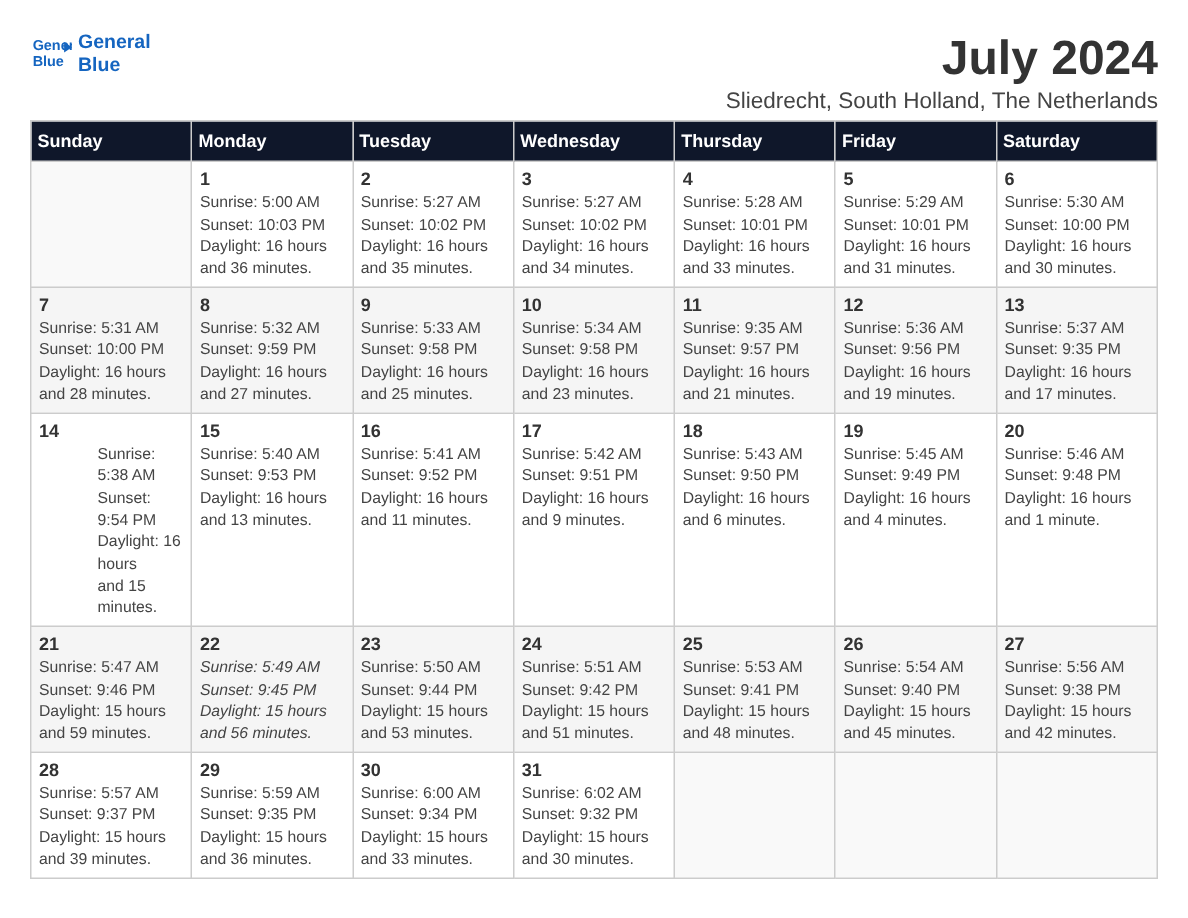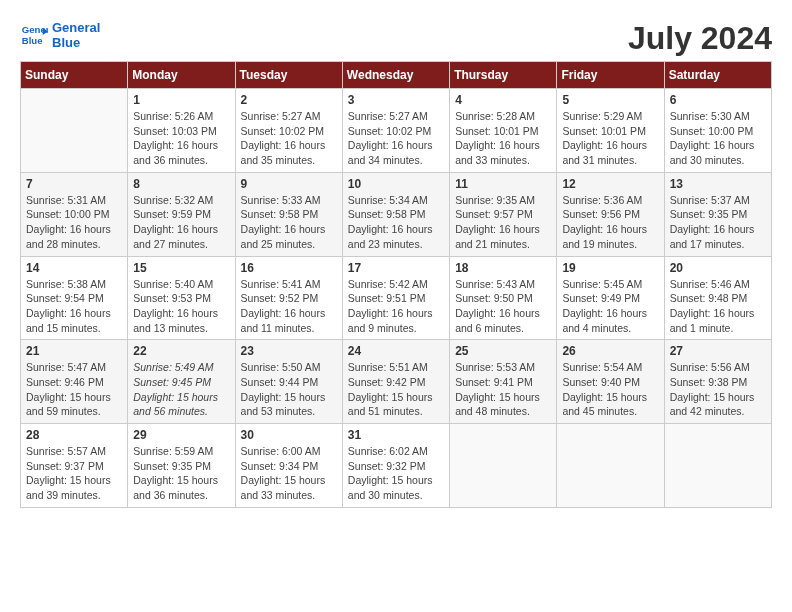--- a/index.html
+++ b/index.html
@@ -37,21 +37,21 @@
       font-size: 15px;
       color: #444;
       margin-top: 2px;
     }
     table {
       width: 100%;
       border-collapse: collapse;
       font-size: 11px;
     }
     thead th {
-      background-color: #7f1d1d;
+      background-color: #0f172a;
       color: #fff;
       padding: 6px 4px;
       text-align: left;
       font-size: 12px;
       font-weight: bold;
       border: 1px solid #ccc;
     }
     tbody td {
       vertical-align: top;
       border: 1px solid #ccc;
@@ -89,20 +89,21 @@
       <text x="2" y="26" font-size="11" font-weight="bold" fill="#1565c0" font-family="Arial">Blue</text>
       <polygon points="26,8 32,12 26,16" fill="#1565c0"></polygon>
     </svg>
     <div>
       <div style="font-size:13px; font-weight:bold; color:#1565c0;">General</div>
       <div style="font-size:13px; font-weight:bold; color:#1565c0;">Blue</div>
     </div>
   </div>
   <div class="title-area">
     <div class="month-year">July 2024</div>
+    <div class="location">Sliedrecht, South Holland, The Netherlands</div>
   </div>
 </div>
 
 <table>
   <thead>
     <tr>
 
     <th>Sunday</th>
         <th>Monday</th>
         <th>Tuesday</th>
@@ -110,21 +111,21 @@
         <th>Thursday</th>
         <th>Friday</th>
         <th>Saturday</th>
       </tr>
   </thead>
   <tbody id="calendar-body">
   <tr>
         <td class="empty-cell"></td>
         <td>
           <span class="day-number">1</span>
-          <div class="day-info" style="white-space: pre-line;">Sunrise: 5:26 AM
+          <div class="day-info" style="white-space: pre-line;">Sunrise: 5:00 AM
 Sunset: 10:03 PM
 Daylight: 16 hours
 and 36 minutes.</div>
         </td>
         <td>
           <span class="day-number">2</span>
           <div class="day-info" style="white-space: pre-line;">Sunrise: 5:27 AM
 Sunset: 10:02 PM
 Daylight: 16 hours
 and 35 minutes.</div>
@@ -205,21 +206,21 @@
           <span class="day-number">13</span>
           <div class="day-info" style="white-space: pre-line;">Sunrise: 5:37 AM
 Sunset: 9:35 PM
 Daylight: 16 hours
 and 17 minutes.</div>
         </td>
       </tr>
       <tr>
         <td>
           <span class="day-number">14</span>
-          <div class="day-info" style="white-space: pre-line;">Sunrise: 5:38 AM
+          <div class="day-info" style="white-space: pre-line; margin-left: 39px;">Sunrise: 5:38 AM
 Sunset: 9:54 PM
 Daylight: 16 hours
 and 15 minutes.</div>
         </td>
         <td>
           <span class="day-number">15</span>
           <div class="day-info" style="white-space: pre-line;">Sunrise: 5:40 AM
 Sunset: 9:53 PM
 Daylight: 16 hours
 and 13 minutes.</div>

